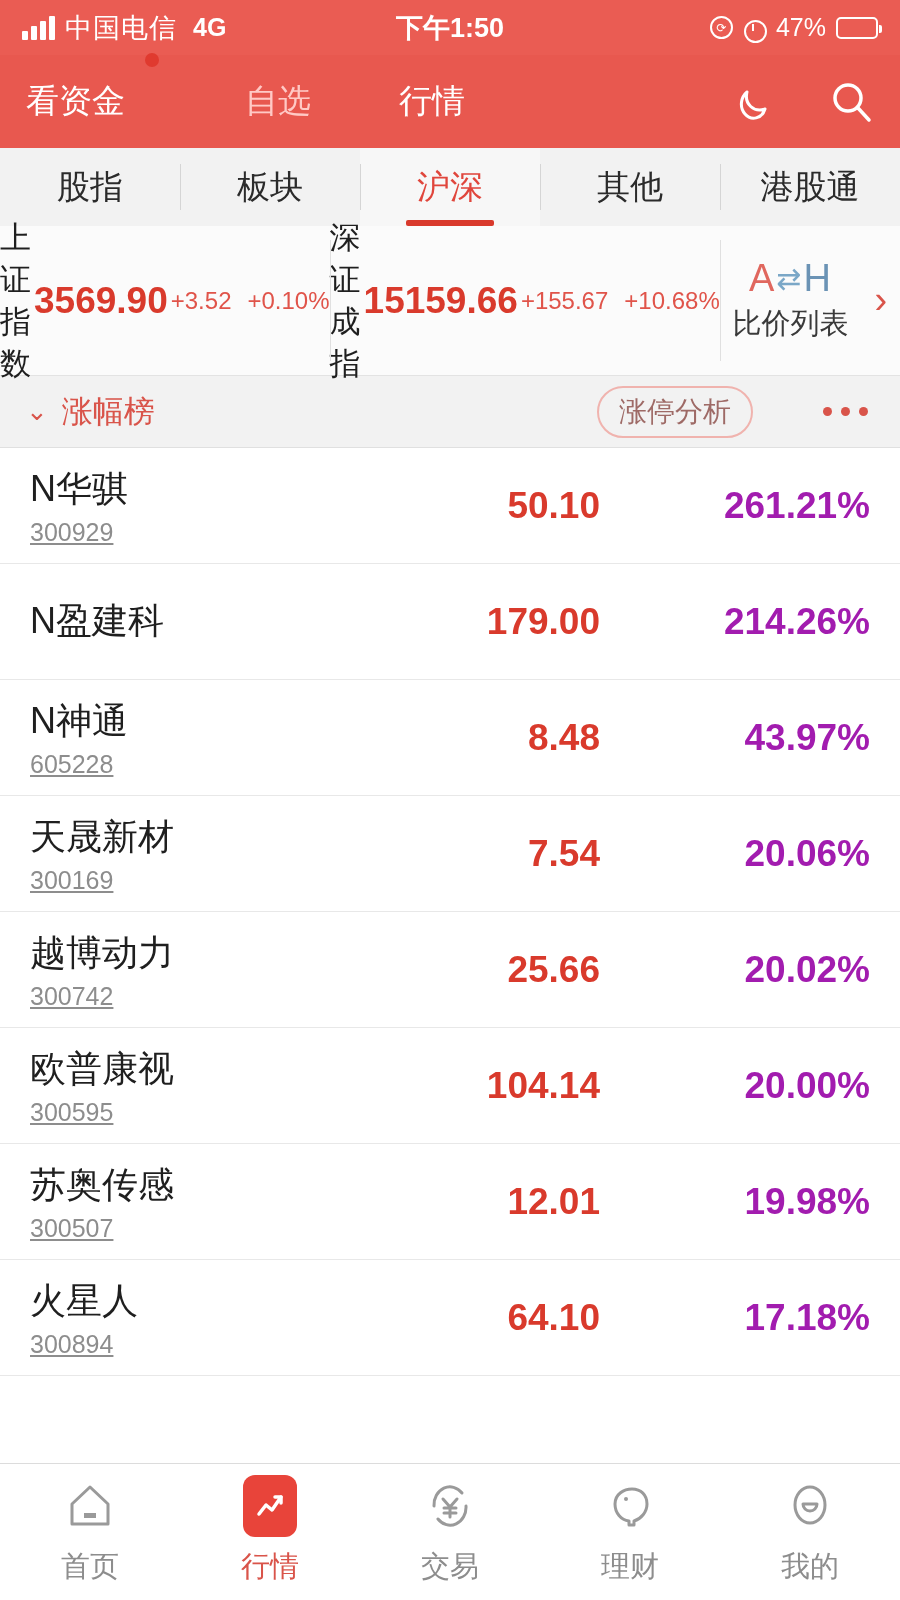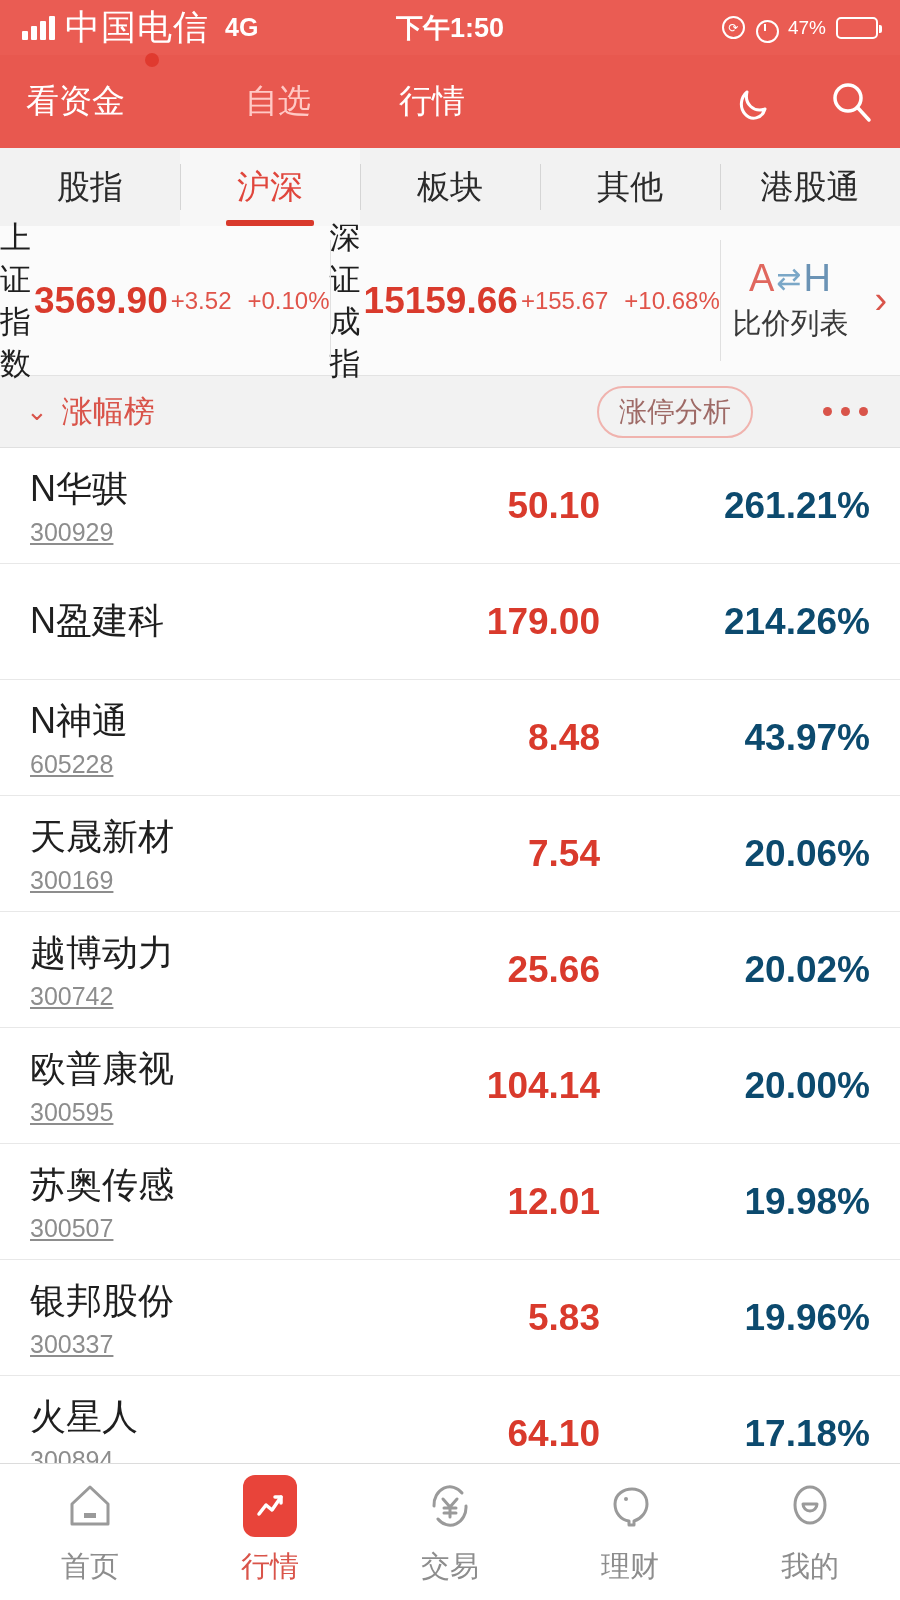--- a/index.html
+++ b/index.html
@@ -17,42 +17,42 @@
     display:flex; align-items:center; padding:0 22px;
     position:relative;
   }
   .sb-left{ display:flex; align-items:center; gap:10px; }
   .signal{ display:flex; align-items:flex-end; gap:3px; height:24px; }
   .signal i{ display:block; width:6px; background:#fff; border-radius:1px; }
   .signal i:nth-child(1){ height:9px; }
   .signal i:nth-child(2){ height:14px; }
   .signal i:nth-child(3){ height:19px; }
   .signal i:nth-child(4){ height:24px; }
-  .carrier{ font-size:35px; letter-spacing:1px; }
+  .carrier{ font-size:27px; letter-spacing:1px; }
   .net{ font-size:25px; font-weight:bold; margin-left:6px; }
   .sb-center{
     position:absolute; left:0; right:0; text-align:center;
     font-size:27px; font-weight:bold; pointer-events:none;
   }
   .sb-right{ margin-left:auto; display:flex; align-items:center; gap:10px; position:relative; z-index:2;}
   .icon-circle{
     width:23px; height:23px; border:2px solid #fff; border-radius:50%;
     display:flex; align-items:center; justify-content:center;
     font-size:12px; line-height:1;
   }
   .alarm{ position:relative; width:23px; height:23px; }
   .alarm::before{
     content:""; position:absolute; left:1px; top:4px; width:19px; height:19px;
     border:2px solid #fff; border-radius:50%;
   }
   .alarm::after{
     content:""; position:absolute; left:9px; top:8px; width:2px; height:7px;
     background:#fff;
   }
-  .batt-pct{ font-size:19px; }
+  .batt-pct{ font-size:25px; }
   .battery{
     width:42px; height:22px; border:2px solid #fff; border-radius:5px;
     position:relative; padding:2px;
   }
   .battery::after{
     content:""; position:absolute; right:-6px; top:6px; width:3px; height:8px;
     background:#fff; border-radius:0 2px 2px 0;
   }
   .battery .fill{ height:100%; background:#fff; border-radius:2px; }
 
@@ -139,21 +139,21 @@
     height:116px; display:flex; align-items:center; padding:0 30px;
     border-bottom:1px solid #e8e8e8; position:relative;
   }
   .row-name-wrap{ display:flex; flex-direction:column; justify-content:center; gap:4px; width:330px;}
   .row-name{ font-size:36px; color:#1f1f1f; }
   .row-code{ font-size:25px; color:#8d8d8d;text-decoration:underline; }
   .row-price{
     width:240px; text-align:right; font-size:37px; font-weight:bold; color:#d93a2c;
   }
   .row-change{
-    flex:1; text-align:right; font-size:37px; font-weight:bold; color:#0c4a6e;
+    flex:1; text-align:right; font-size:37px; font-weight:bold; color:#a21caf;
   }
 
   
   .bottom-nav{
     position:absolute; left:0; right:0; bottom:0; height:137px;
     background:#fff; border-top:1px solid #dcdcdc;
     display:flex; align-items:center;
   }
   .nav-item{
     flex:1; display:flex; flex-direction:column; align-items:center;
@@ -211,26 +211,26 @@
           <line x1="30" y1="29" x2="41" y2="41" stroke="#fff" stroke-width="3.5" stroke-linecap="round"></line>
         </svg>
     </span>
   </span>
 </div>
 
 <div class="tabbar">
   <div class="tab">
       <span>股指</span>
     </div>
+  <div class="tab">
+      <span>板块</span>
+    </div>
   <div class="tab active">
       <span>沪深</span>
       <span class="underline"></span>
-    </div>
-  <div class="tab">
-      <span>板块</span>
     </div>
   <div class="tab">
       <span>其他</span>
     </div>
   <div class="tab">
       <span>港股通</span>
     </div>
 </div>
 
 <div class="index-row">
@@ -325,28 +325,20 @@
   <div class="row">
     <div class="row-name-wrap">
       <span class="row-name">苏奥传感</span>
       <span class="row-code">300507</span>
     </div>
     <div class="row-price">12.01</div>
     <div class="row-change">19.98%</div>
   </div>
   <div class="row">
     <div class="row-name-wrap">
-      <span class="row-name">银邦股份</span>
-      <span class="row-code">300337</span>
-    </div>
-    <div class="row-price">5.83</div>
-    <div class="row-change">19.96%</div>
-  </div>
-  <div class="row">
-    <div class="row-name-wrap">
       <span class="row-name">火星人</span>
       <span class="row-code">300894</span>
     </div>
     <div class="row-price">64.10</div>
     <div class="row-change">17.18%</div>
   </div>
 </div>
 
 <div class="bottom-nav">
   <div class="nav-item">

